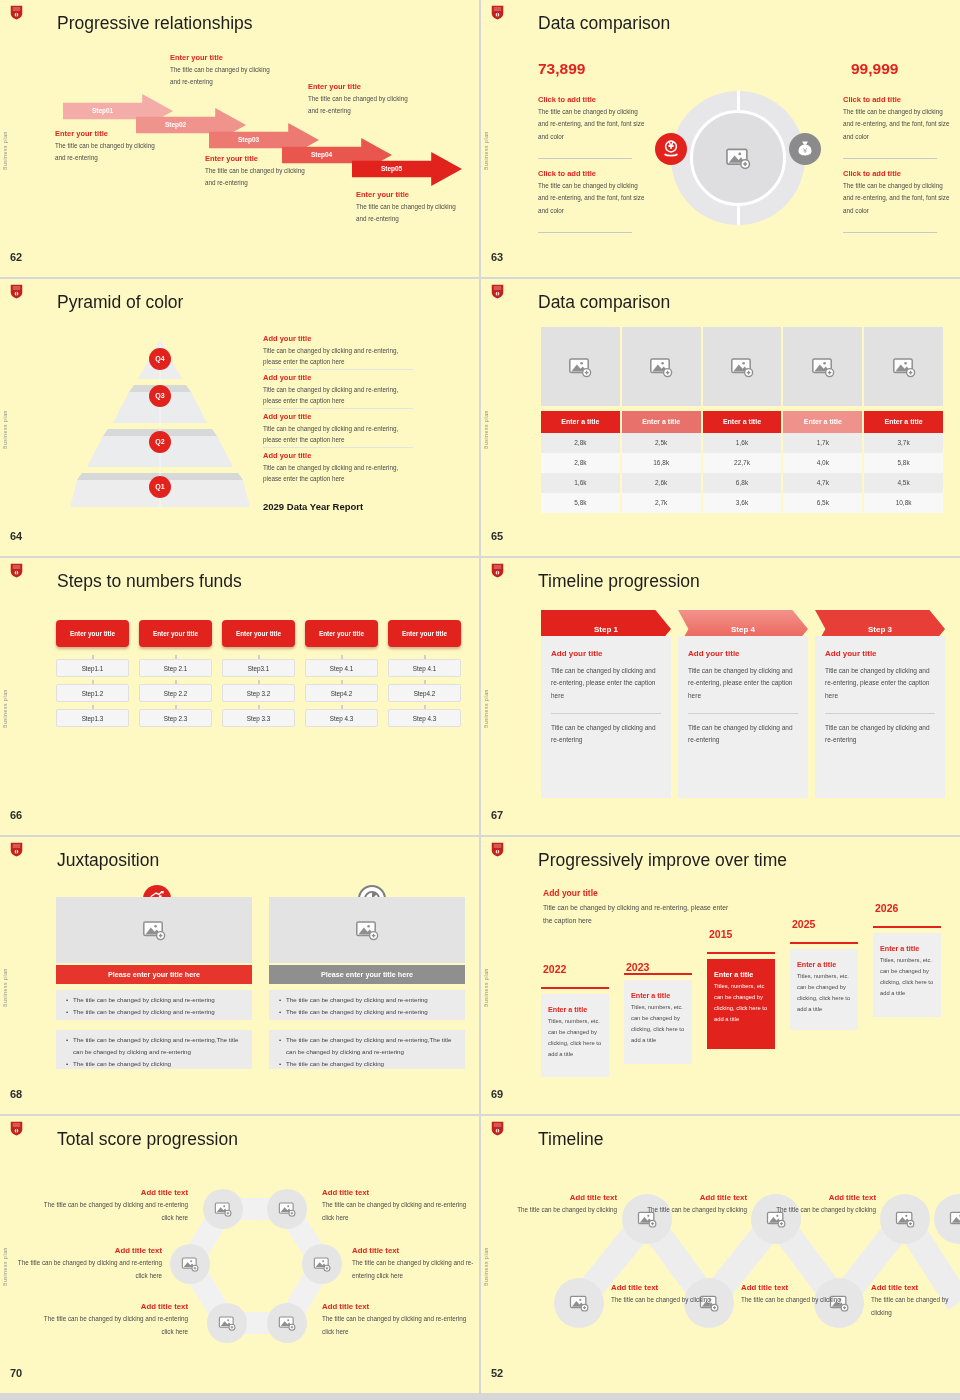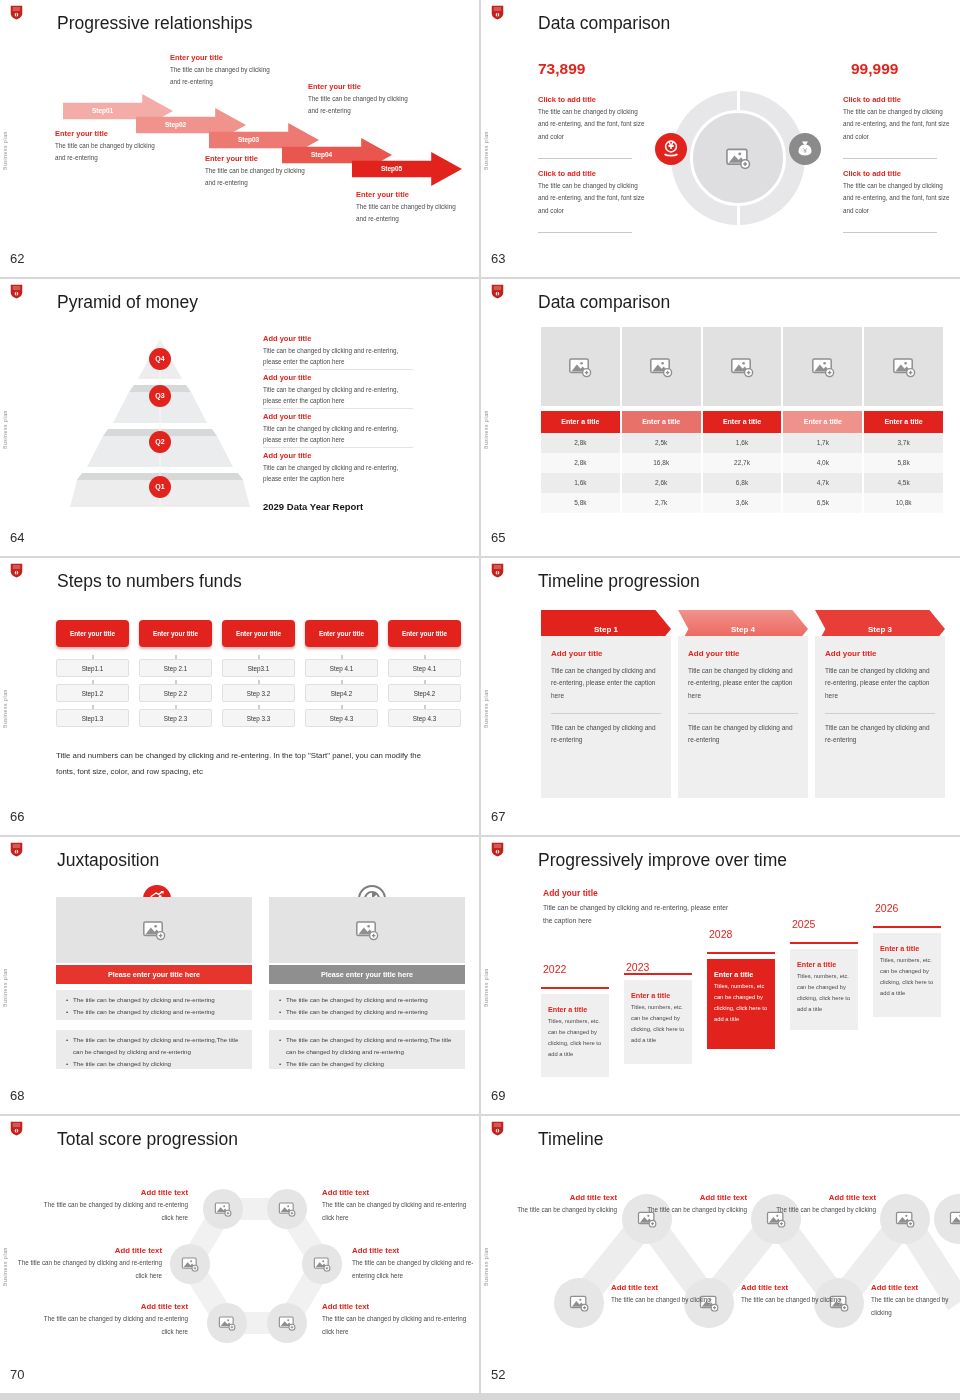--- a/index.html
+++ b/index.html
@@ -1,22 +1,22 @@
 <!DOCTYPE html>
 <html><head>
 <meta charset="utf-8">
 <style>
   html,body{margin:0;padding:0}
   body{width:960px;height:1400px;background:#d7d7d7;font-family:"Liberation Sans",sans-serif;-webkit-font-smoothing:antialiased}
   .grid{display:grid;grid-template-columns:479px 479px;grid-auto-rows:277px;gap:2px;width:960px}
-  .slide{position:relative;background:#ffffff;overflow:hidden}
+  .slide{position:relative;background:#fef9c3;overflow:hidden}
   .logo{position:absolute;left:10px;top:5px;width:13px;height:15px}
   .vtext{position:absolute;left:2px;top:100px;font-size:5px;color:#8e8e8e;writing-mode:vertical-rl;transform:rotate(180deg);letter-spacing:.6px;height:70px}
   .stitle{position:absolute;left:57px;top:13px;margin:0;font-size:17.5px;font-weight:400;color:#1d1d1d}
-  .pnum{position:absolute;left:10px;top:251px;font-size:13px;font-weight:400;color:#2e2e2e}
+  .pnum{position:absolute;left:10px;top:251px;font-size:11px;font-weight:700;color:#2e2e2e}
   .h7{font-size:7.5px;font-weight:700;color:#e2231d;line-height:1.6}
   .t6{font-size:6.3px;line-height:1.95;color:#4a4a4a}
   .abs{position:absolute}
   .ctr{text-align:center}
   .rgt{text-align:right}
   .ic{display:block}
   
   .arw{position:absolute;height:34px;clip-path:polygon(0 26%,72% 26%,72% 0,100% 50%,72% 100%,72% 74%,0 74%)}
   .arw span{display:block;width:72%;text-align:center;font-size:6.5px;font-weight:700;color:#fff;line-height:34px}
   .a1{background:#f3aca7}.a2{background:#f0938c}.a3{background:#ec7a72}.a4{background:#e8564d}.a5{background:#e2231d}
@@ -42,21 +42,21 @@
   .b1c{background:#e2231d}.b2c{background:linear-gradient(180deg,#f2938c,#e9574e)}.b3c{background:#e73e37}
   .cd67{position:absolute;top:78px;height:162px;width:130px;background:#efefef;box-sizing:border-box;padding:12px 10px}
   .cd67 hr{border:none;border-top:1px solid #cfcfcf;margin:10px 0 8px}
   .ic68{position:absolute;top:48px;width:28px;height:28px;border-radius:50%;display:flex;align-items:center;justify-content:center}
   .img68{position:absolute;top:60px;width:196px;height:66px;background:#e3e3e3;display:flex;align-items:center;justify-content:center}
   .bar68{position:absolute;top:128px;width:196px;height:19px;line-height:19px;text-align:center;color:#fff;font-weight:700;font-size:7.2px}
   .bx68{position:absolute;width:196px;background:#ebebeb;box-sizing:border-box;padding:4px 8px}
   .bl{position:relative;padding-left:9px;font-size:6.2px;line-height:1.9;color:#3f3f3f}
   .bl::before{content:"\2022";position:absolute;left:2px}
   
-  .yr69{position:absolute;font-size:10.5px;font-weight:400;color:#e2231d}
+  .yr69{position:absolute;font-size:10.5px;font-weight:700;color:#e2231d}
   .ln69{position:absolute;width:68px;height:2px;background:#e2231d}
   .cd69{position:absolute;width:68px;background:#efefef;box-sizing:border-box;padding:10px 7px}
   .cd69 .h7{font-size:7.2px}
   .cd69 .t6{font-size:5.8px;line-height:1.9}
   .cd69.hl{background:#e2231d}
   .cd69.hl .h7,.cd69.hl .t6{color:#fff}
   
   .circ{position:absolute;border-radius:50%;background:#e5e5e5;display:flex;align-items:center;justify-content:center}
   .b70{position:absolute}
   .b70 .h7{font-size:7.8px}
@@ -195,21 +195,21 @@
         </svg>
     </div>
     <div class="pnum">63</div>
   </section>
 
   <section class="slide">
     <svg class="logo">
         <use href="#i-logo"></use>
       </svg>
     <div class="vtext">Business plan</div>
-    <h2 class="stitle">Pyramid of money</h2>
+    <h2 class="stitle">Pyramid of color</h2>
     <svg class="abs" style="left:70px;top:56px" width="180" height="176" viewBox="0 0 180 176">
       <polygon points="90,4 112,44 68,44" fill="#ededee"></polygon>
       <polygon points="64,50 116,50 121,57 59,57" fill="#d7d8d8"></polygon>
       <polygon points="59,57 121,57 137,88 43,88" fill="#ebeced"></polygon>
       <polygon points="38,94 142,94 147,101 33,101" fill="#d7d8d8"></polygon>
       <polygon points="33,101 147,101 163,132 17,132" fill="#ebeced"></polygon>
       <polygon points="12,138 168,138 173,145 7,145" fill="#d7d8d8"></polygon>
       <polygon points="7,145 173,145 180,172 0,172" fill="#ededee"></polygon>
       <path d="M90 4 L90 172" stroke="#f7f7f8" stroke-width="1"></path>
     </svg>
@@ -336,21 +336,20 @@
     <div class="btn66" style="left:305px">Enter your title</div>
     <div class="sb66" style="left:305px;top:101px">Step 4.1</div>
     <div class="sb66" style="left:305px;top:126px">Step4.2</div>
     <div class="sb66" style="left:305px;top:151px">Step 4.3</div>
 
     <div class="btn66" style="left:388px">Enter your title</div>
     <div class="sb66" style="left:388px;top:101px">Step 4.1</div>
     <div class="sb66" style="left:388px;top:126px">Step4.2</div>
     <div class="sb66" style="left:388px;top:151px">Step 4.3</div>
 
-    <div class="abs" style="left:56px;top:190px;width:378px;font-size:7.8px;line-height:2;color:#2e2e2e">Title and numbers can be changed by clicking and re-entering. In the top "Start" panel, you can modify the fonts, font size, color, and row spacing, etc</div>
     <div class="pnum">66</div>
   </section>
 
   <section class="slide">
     <svg class="logo">
         <use href="#i-logo"></use>
       </svg>
     <div class="vtext">Business plan</div>
     <h2 class="stitle">Timeline progression</h2>
     <div class="arw67 fl b1c" style="left:60px">Step 1</div>
@@ -444,21 +443,21 @@
       <div class="t6">Titles, numbers, etc. can be changed by clicking, click here to add a title</div>
     </div>
 
     <div class="yr69" style="left:145px;top:124px">2023</div>
     <div class="ln69" style="left:143px;top:136px"></div>
     <div class="cd69" style="left:143px;top:143px;height:84px">
       <div class="h7">Enter a title</div>
       <div class="t6">Titles, numbers, etc. can be changed by clicking, click here to add a title</div>
     </div>
 
-    <div class="yr69" style="left:228px;top:91px">2028</div>
+    <div class="yr69" style="left:228px;top:91px">2015</div>
     <div class="ln69" style="left:226px;top:115px"></div>
     <div class="cd69 hl" style="left:226px;top:122px;height:90px">
       <div class="h7">Enter a title</div>
       <div class="t6">Titles, numbers, etc can be changed by clicking, click here to add a title</div>
     </div>
 
     <div class="yr69" style="left:311px;top:81px">2025</div>
     <div class="ln69" style="left:309px;top:105px"></div>
     <div class="cd69" style="left:309px;top:112px;height:81px">
       <div class="h7">Enter a title</div>

